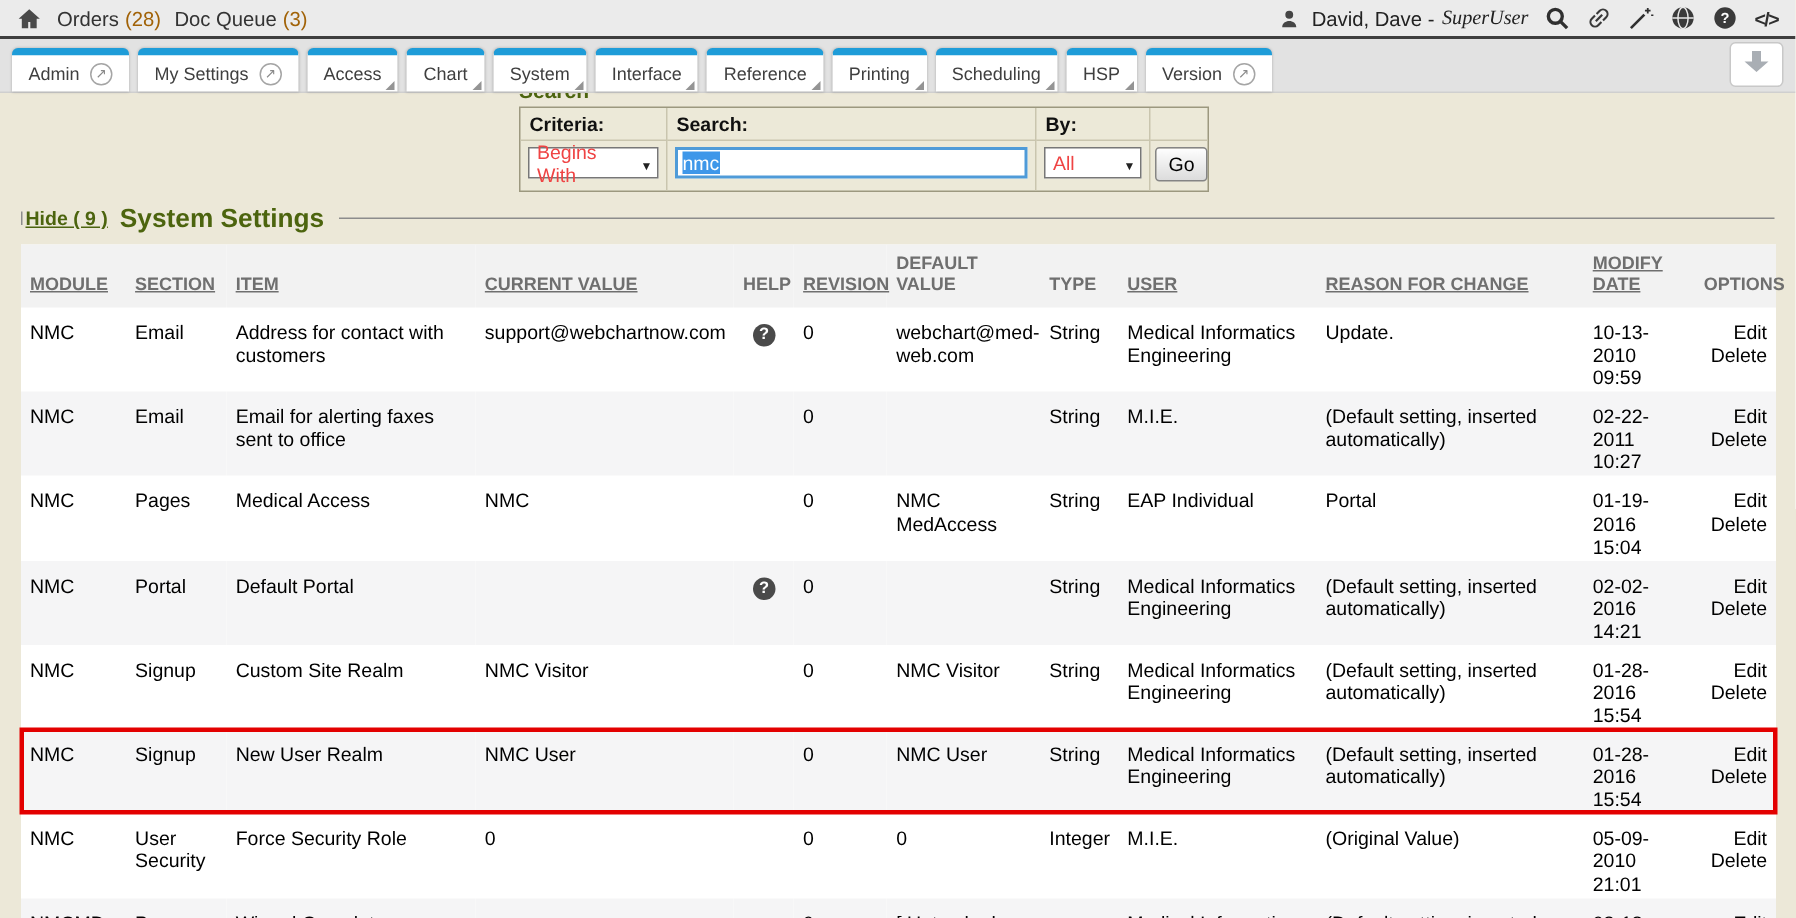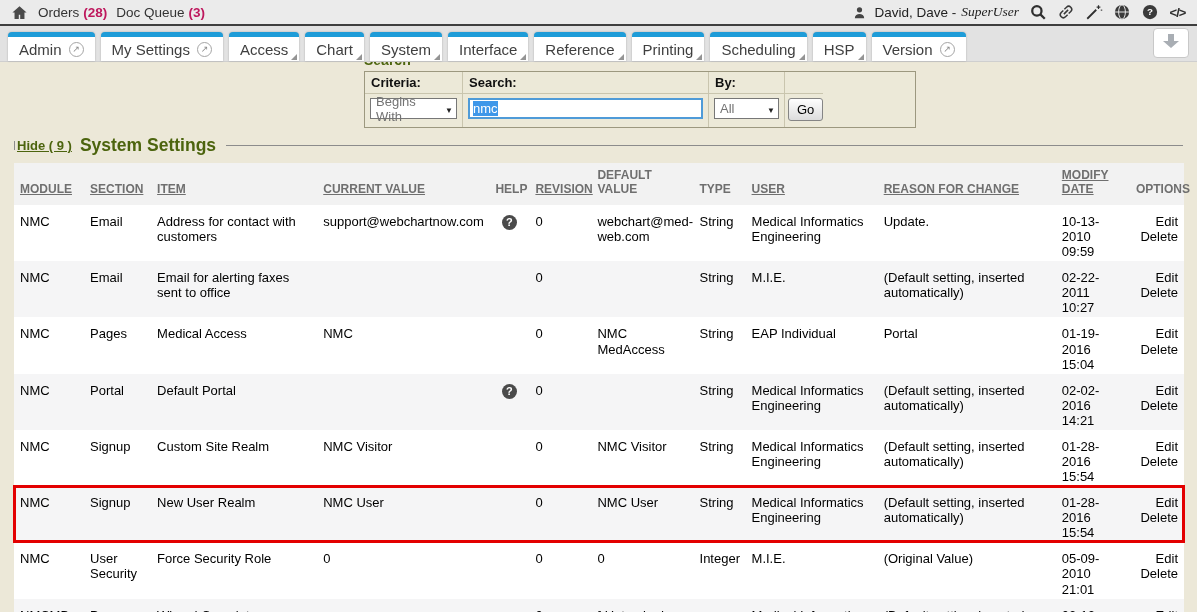--- a/index.html
+++ b/index.html
@@ -9,62 +9,62 @@
     background:#ece8d8;
     font-family:"Liberation Sans", sans-serif;
   }
   
   .topbar {
     height:26px; background:#ebebeb; border-bottom:2px solid #3e3e3e;
     display:flex; align-items:center; padding:0 10px; gap:9px;
     font-size:13.5px; color:#333;
   }
   .nav-item { display:flex; gap:4px; cursor:pointer; }
-  .badge { color:#be185d;font-weight:bold; }
+  .badge { color:#a16207; }
   .spacer { flex:1; }
   .user { display:flex; align-items:center; gap:5px; color:#222; cursor:pointer; }
   .role { font-style:italic;font-family:Liberation Serif, serif; }
   .tb-icon { width:19px; height:19px; display:inline-flex; align-items:center; justify-content:center; cursor:pointer; }
   .tb-icon svg { display:block; }
   .code-icon::before { content:"</>"; font-weight:bold; font-size:13px; color:#2f2f2f; letter-spacing:-1px; }
   
   .tabbar {
     height:36px; background:#e2e2e2; border-bottom:1px solid #cfcfcf;
     display:flex; align-items:flex-end; gap:6px; padding-left:8px; position:relative;
   }
   .tab {
     background:#fff; border-radius:4px 4px 0 0; border-top:5px solid #1e9cd8;
     height:29px; display:flex; align-items:center; gap:7px; padding:0 11px;
-    font-size:15px; color:#3f3f3f; position:relative;
+    font-size:12px; color:#3f3f3f; position:relative;
     box-shadow:0 0 2px rgba(0,0,0,.25); cursor:pointer; white-space:nowrap;
   }
   .ext-icon {
     width:15px; height:15px; border:1px solid #a5a5a5; border-radius:50%;
     display:inline-flex; align-items:center; justify-content:center; color:#8a8a8a;
   }
   .ext-icon::before { content:"\2197"; font-size:9px; }
   .fold { position:absolute; right:2px; bottom:1px; width:0; height:0;
           border-bottom:6px solid #949494; border-left:6px solid transparent; }
   .scroll-btn {
     position:absolute; right:8px; bottom:3px; width:36px; height:30px;
     background:#fff; border:1px solid #c8c8c8; border-radius:4px;
     display:flex; align-items:center; justify-content:center; cursor:pointer;
   }
   
-  .search-panel { position:absolute; left:364px; top:62px; width:552px; }
+  .search-panel { position:absolute; left:346px; top:62px; width:460px; }
   .search-title { height:9px; overflow:hidden; }
   .search-title span { display:block; margin-top:-10px; font-weight:bold; font-size:14px; color:#4c640e; }
   .search-box { border:1px solid #9c987f; background:#ece9d8; display:grid; grid-template-columns:98px 246px 76px 38px; }
   .sb-head { border-right:1px solid #c9c5ae; border-bottom:1px solid #c9c5ae; padding:3px 6px;
              font-weight:bold; font-size:13px; color:#101010; }
   .sb-head:nth-child(4) { border-right:none; }
   .sb-ctl { border-right:1px solid #c9c5ae; padding:4px 5px 6px; }
   .sb-ctl:last-child { border-right:none; padding-left:3px; }
   .fake-select { height:21px; border:1px solid #777; background:#fff; display:flex; align-items:center;
-                 justify-content:space-between; padding:0 3px 0 5px; font-size:13px; color:#737373; cursor:pointer; }
+                 justify-content:space-between; padding:0 3px 0 5px; font-size:13px; color:#ef4444; cursor:pointer; }
   .fs-arrow::before { content:"\25BC"; font-size:8px; color:#222; }
   .fake-input { height:21px; border:2px solid #4f9bd8; background:#fff; display:flex; align-items:center;
                 padding:0 3px; font-size:13px; cursor:text; }
   .selection { background:#3e97e9; color:#fff; }
   .go-btn { height:23px; padding:0 8px; border:1px solid #858585; border-radius:3px;
             background:linear-gradient(#fefefe,#dcdcdc); font-size:13px; color:#000; cursor:pointer;
             font-family:"Liberation Sans", sans-serif; }
   
   .section-head { display:flex; align-items:center; margin:73px 14px 0;text-align:center; }
   .tick { width:1px; height:9px; background:#8c8c8c; margin-right:2px; }

